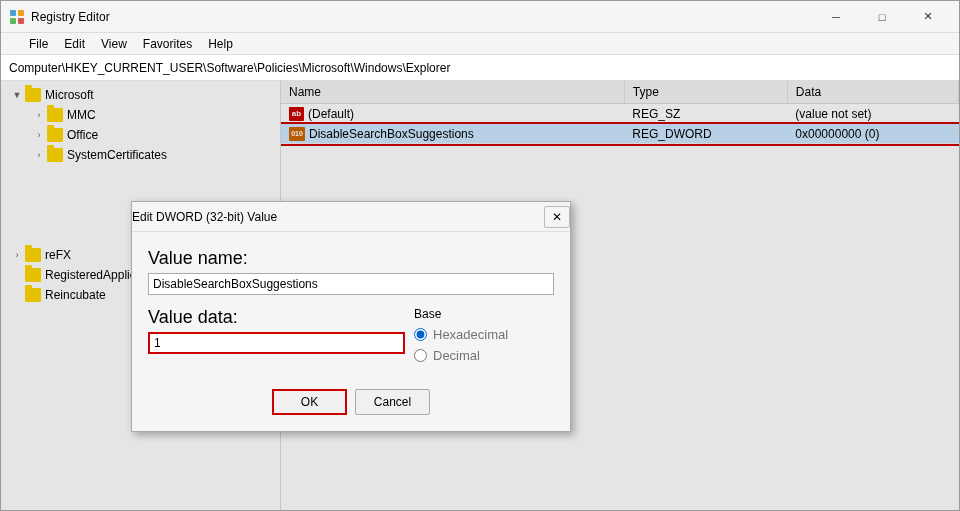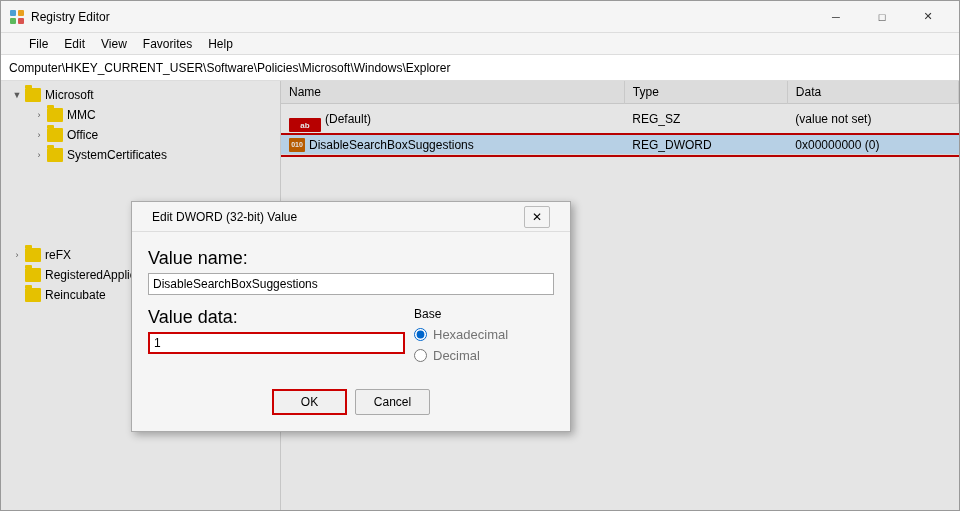--- a/index.html
+++ b/index.html
@@ -197,30 +197,29 @@
     .detail-table tr.highlighted {
       background: #cce8ff;
       outline: 2px solid #cc0000;
     }
 
     
     .reg-icon-ab {
       display: inline-flex;
       align-items: center;
       justify-content: center;
-      width: 32px;
+      width: 15px;
       height: 14px;
       background: #cc0000;
       color: #fff;
       font-size: 8px;
       font-weight: bold;
       border-radius: 1px;
       margin-right: 4px;
       flex-shrink: 0;
-      margin-top: 12px;
     }
 
     .reg-icon-dword {
       display: inline-flex;
       align-items: center;
       justify-content: center;
       width: 16px;
       height: 14px;
       background: #cc6600;
       color: #fff;
@@ -257,21 +256,21 @@
       top: 120px;
       left: 130px;
     }
 
     .dialog-title-bar {
       background: #f5f5f5;
       border-bottom: 1px solid #ddd;
       height: 30px;
       display: flex;
       align-items: center;
-      padding: 0 20px;
+      padding: 0 0;
     }
 
     .dialog-title {
       flex: 1;
       font-size: 12px;
       font-weight: normal;
       color: #000;
     }
 
     .dialog-close-btn {

